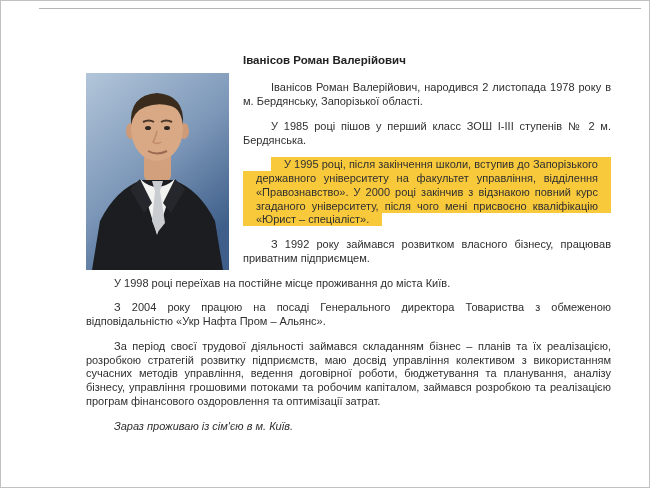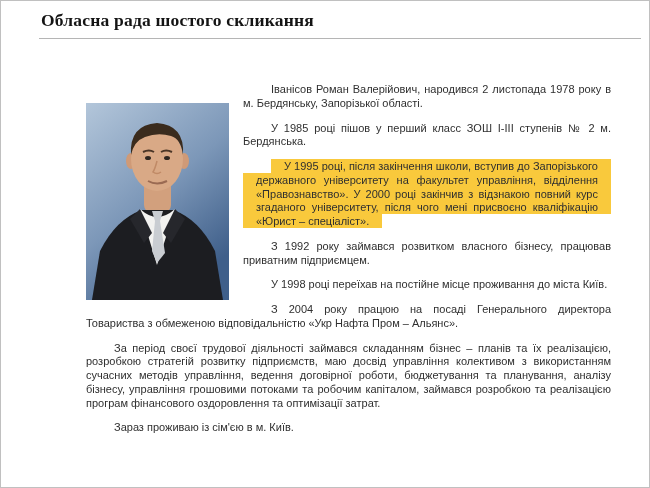--- a/index.html
+++ b/index.html
@@ -48,35 +48,32 @@
     margin:0 0 14px 0;
     font-size:11.5px;
     font-weight:bold;
     color:#222;
   }
   p{
     margin:4px 0 11px 0;
     text-align:justify;
     text-indent:28px;
   }
-  p:last-child{margin-bottom:0;}
+  p:last-child{margin-bottom:0;font-style:italic;}
   .hl{
     background:var(--highlight);
     box-decoration-break:clone;
     -webkit-box-decoration-break:clone;
     padding:1px 13px;
   }
 </style>
 </head>
 <body>
 
 <div class="page">
-  <header>
-    <h1>Обласна рада шостого скликання</h1>
-  </header>
   <div class="rule"></div>
 
   <main class="content">
 
     <div class="photo">
       <svg viewBox="0 0 143 197" xmlns="http://www.w3.org/2000/svg">
         <defs>
           <linearGradient id="bgGrad" x1="0" y1="0" x2="0.6" y2="1">
             <stop offset="0" stop-color="#b3c6da"></stop>
             <stop offset="0.55" stop-color="#7c97b8"></stop>
@@ -109,20 +106,21 @@
 
         <ellipse cx="62" cy="55" rx="3" ry="2" fill="#2e2620"></ellipse>
         <ellipse cx="81" cy="55" rx="3" ry="2" fill="#2e2620"></ellipse>
 
         <path d="M71 58 Q69 66 67 69 Q71 72 75 69" stroke="#c08a66" stroke-width="1.5" fill="none"></path>
 
         <path d="M62 78 Q71 83 81 78" stroke="#9a6a52" stroke-width="2" fill="none"></path>
       </svg>
     </div>
 
+    <h2>Іванісов Роман Валерійович</h2>
 
     <p>Іванісов Роман Валерійович, народився 2 листопада 1978 року в м. Бердянську, Запорізької області.</p>
 
     <p>У 1985 році пішов у перший класс ЗОШ І-ІІІ ступенів № 2 м. Бердянська.</p>
 
     <p><span class="hl">У 1995 році, після закінчення школи, вступив до Запорізького державного університету на факультет управління, відділення «Правознавство». У 2000 році закінчив з відзнакою повний курс згаданого університету, після чого мені присвоєно кваліфікацію «Юрист – спеціаліст».</span></p>
 
     <p>З 1992 року займався розвитком власного бізнесу, працював приватним підприємцем.</p>
 
     <p>У 1998 році переїхав на постійне місце проживання до міста Київ.</p>

